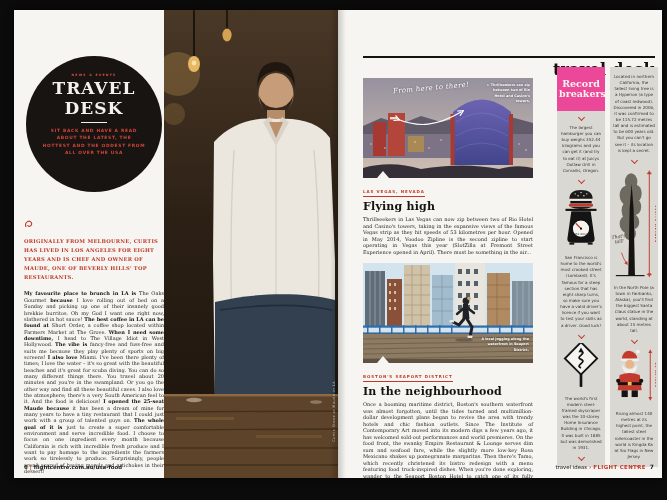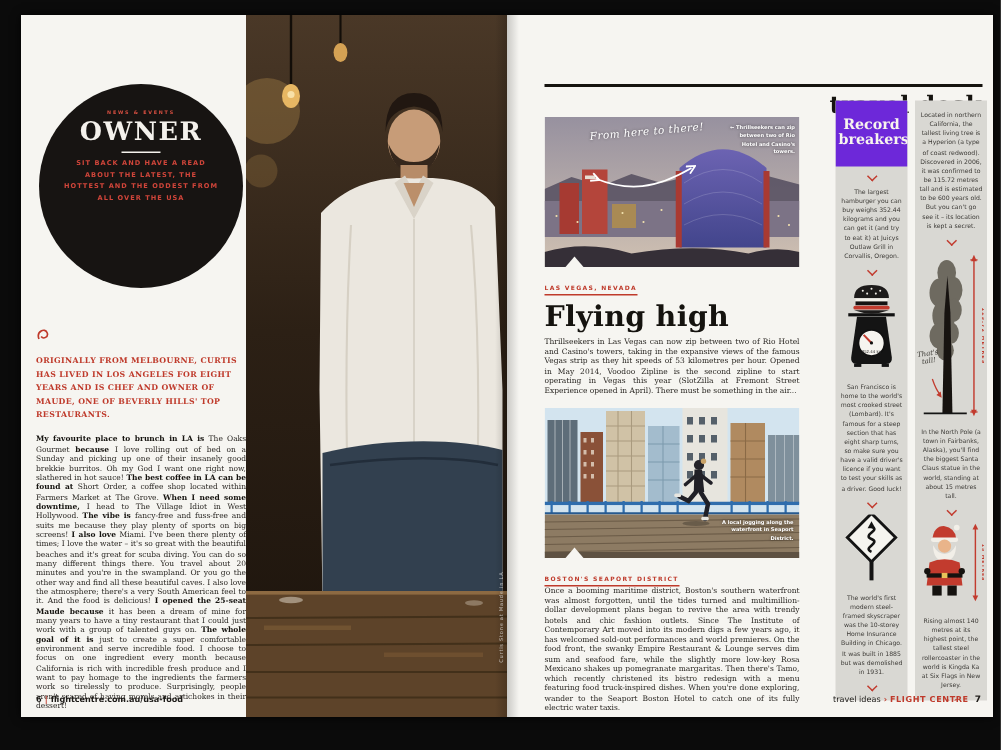--- a/index.html
+++ b/index.html
@@ -36,33 +36,33 @@
   #footer-right .brand{color:#bf3a2b;font-weight:bold;letter-spacing:.4px;}
   #footer-right .sep{color:#bf3a2b;font-weight:bold;padding:0 2px;}
   #footer-right .pn{font-weight:bold;padding-left:4px;font-size:6px;}
 
   
   #main-col{position:absolute;left:25px;top:68px;width:170px;}
   figure{margin:0;position:relative;}
   .photo-fig{width:170px;overflow:hidden;}
   .notch{position:absolute;left:14px;bottom:0;width:0;height:0;border-left:6px solid transparent;border-right:6px solid transparent;border-bottom:7px solid #f6f5f1;}
   .tag{display:inline-block;margin-top:7px;font-family:"DejaVu Sans",sans-serif;font-weight:bold;color:#bf3a2b;font-size:4px;letter-spacing:.9px;border-bottom:.8px solid #bf3a2b;padding-bottom:1.5px;}
-  .headline{font-size:19px;font-weight:bold;color:#15130f;margin:3px 0 3px 0;letter-spacing:.2px;}
+  .headline{font-size:11px;font-weight:bold;color:#15130f;margin:3px 0 3px 0;letter-spacing:.2px;}
   .body-copy{font-size:5px;line-height:1.3;color:#2a2723;text-align:justify;margin:0 0 8px 0;}
   .annotation{position:absolute;left:30px;top:6px;color:#fff;font-style:italic;font-size:7px;transform:rotate(-5deg);letter-spacing:.3px;text-shadow:0 0 2px rgba(0,0,0,.45);}
   .photo-cap{position:absolute;color:#fff;font-family:"DejaVu Sans",sans-serif;font-weight:bold;font-size:3.4px;line-height:1.55;text-align:right;text-shadow:0 0 2px rgba(0,0,0,.6);}
   #vegas-cap{right:3px;top:5px;width:44px;}
   #boston-cap{right:4px;bottom:10px;width:52px;}
 
   
   #sidebar{position:absolute;left:219px;top:57px;width:101px;height:400px;}
   .sb-col{position:absolute;top:0;width:48px;height:400px;background:#d9d8d3;display:flex;flex-direction:column;align-items:center;gap:3px;padding:0 3px 4px 3px;overflow:hidden;}
   #sb-col-a{left:0;}
   #sb-col-b{left:53px;padding-top:7px;}
-  #rb-box{width:48px;margin:0 -3px;background:#6d28d9;color:#f7f4ee;font-weight:bold;font-size:9.5px;line-height:1.1;text-align:center;padding:12px 2px 11px 2px;flex:none;}
+  #rb-box{width:48px;margin:0 -3px;background:#ec4899;color:#f7f4ee;font-weight:bold;font-size:9.5px;line-height:1.1;text-align:center;padding:12px 2px 11px 2px;flex:none;}
   .sb-text{font-family:"DejaVu Sans",sans-serif;font-size:4.1px;line-height:1.5;color:#3c3a36;text-align:center;}
   .chev{width:5px;height:5px;border-right:1.4px solid #c23b2e;border-bottom:1.4px solid #c23b2e;transform:rotate(45deg);flex:none;margin:1px 0 2px 0;}
   .gfx{position:relative;flex:none;}
   #tree-note{position:absolute;left:-2px;top:66px;width:18px;font-style:italic;font-family:"DejaVu Serif",serif;font-size:4.6px;line-height:1.1;color:#3a3833;transform:rotate(-8deg);text-align:center;}
 </style>
 </head>
 <body>
 
 <div id="stage">
   <div id="spread">
@@ -110,21 +110,22 @@
           <rect x="92" y="425" width="66" height="3" fill="#7b5a35" opacity=".55"></rect>
           <ellipse cx="30" cy="390" rx="8" ry="2.2" fill="#e8e0d2" opacity=".5"></ellipse>
           <ellipse cx="152" cy="392" rx="6" ry="1.8" fill="#e8e0d2" opacity=".35"></ellipse>
         </svg>
         <div id="photo-credit">Curtis Stone at Maude in LA</div>
       </div>
 
       <div id="left-col">
         <div id="badge">
           <div class="kicker">NEWS &amp; EVENTS</div>
-          <div class="btitle">OWNER</div>
+          <div class="btitle">TRAVEL</div>
+          <div class="btitle">DESK</div>
           <div class="brule"></div>
           <div class="blurb">SIT BACK AND HAVE A READ ABOUT THE LATEST, THE HOTTEST AND THE ODDEST FROM ALL OVER THE USA</div>
         </div>
 
         <div id="eyebrow"><svg width="9" height="10" viewBox="0 0 9 10">
               <path d="M2,8 C0,3 6,0 7.5,4 C8.4,6.6 5,8.4 3.4,6.4" stroke="#bf3a2b" stroke-width="1.1" fill="none"></path>
             </svg></div>
         <div id="chef-intro">ORIGINALLY FROM MELBOURNE, CURTIS HAS LIVED IN LOS ANGELES FOR EIGHT YEARS AND IS CHEF AND OWNER OF MAUDE, ONE OF BEVERLY HILLS' TOP RESTAURANTS.</div>
         <div id="chef-body"><span class="b">My favourite place to brunch in LA is </span><span>The Oaks Gourmet </span><span class="b">because </span><span>I love rolling out of bed on a Sunday and picking up one of their insanely good brekkie burritos. Oh my God I want one right now, slathered in hot sauce! </span><span class="b">The best coffee in LA can be found at </span><span>Short Order, a coffee shop located within Farmers Market at The Grove. </span><span class="b">When I need some downtime, </span><span>I head to The Village Idiot in West Hollywood. </span><span class="b">The vibe is </span><span>fancy-free and fuss-free and suits me because they play plenty of sports on big screens! </span><span class="b">I also love </span><span>Miami. I've been there plenty of times; I love the water – it's so great with the beautiful beaches and it's great for scuba diving. You can do so many different things there. You travel about 20 minutes and you're in the swampland. Or you go the other way and find all these beautiful caves. I also love the atmosphere; there's a very South American feel to it. And the food is delicious! </span><span class="b">I opened the 25-seat Maude because </span><span>it has been a dream of mine for many years to have a tiny restaurant that I could just work with a group of talented guys on. </span><span class="b">The whole goal of it is </span><span>just to create a super comfortable environment and serve incredible food. I choose to focus on one ingredient every month because California is rich with incredible fresh produce and I want to pay homage to the ingredients the farmers work so tirelessly to produce. Surprisingly, people aren't scared of having morels and artichokes in their dessert!</span></div>
       </div>
@@ -288,20 +289,21 @@
               <path d="M104,56 L109,64 L107,74" stroke="#202027" stroke-width="3" stroke-linecap="round" fill="none"></path>
               <path d="M101,56 L96,62 L90,59" stroke="#202027" stroke-width="3" stroke-linecap="round" fill="none"></path>
               <rect x="104.5" y="72.5" width="5" height="2.4" rx="1" fill="#e8e6e0"></rect>
               <rect x="86.5" y="57" width="4.6" height="2.4" rx="1" fill="#e8e6e0"></rect>
             </g>
           </svg>
           <div class="photo-cap" id="boston-cap">A local jogging along the waterfront in Seaport District.</div>
           <div class="notch"></div>
         </figure>
         <div class="tag">BOSTON'S SEAPORT DISTRICT</div>
+        <h2 class="headline">In the neighbourhood</h2>
         <p class="body-copy">Once a booming maritime district, Boston's southern waterfront was almost forgotten, until the tides turned and multimillion-dollar development plans began to revive the area with trendy hotels and chic fashion outlets. Since The Institute of Contemporary Art moved into its modern digs a few years ago, it has welcomed sold-out performances and world premieres. On the food front, the swanky Empire Restaurant &amp; Lounge serves dim sum and seafood fare, while the slightly more low-key Rosa Mexicano shakes up pomegranate margaritas. Then there's Tamo, which recently christened its bistro redesign with a menu featuring food truck-inspired dishes. When you're done exploring, wander to the Seaport Boston Hotel to catch one of its fully electric water taxis.</p>
       </div>
 
       <aside id="sidebar">
         <div class="sb-col" id="sb-col-a">
           <div id="rb-box">Record breakers</div>
           <div class="chev"></div>
           <div class="sb-text">The largest hamburger you can buy weighs 352.44 kilograms and you can get it (and try to eat it) at Juicys Outlaw Grill in Corvallis, Oregon.</div>
           <div class="chev"></div>
           <div class="gfx">

